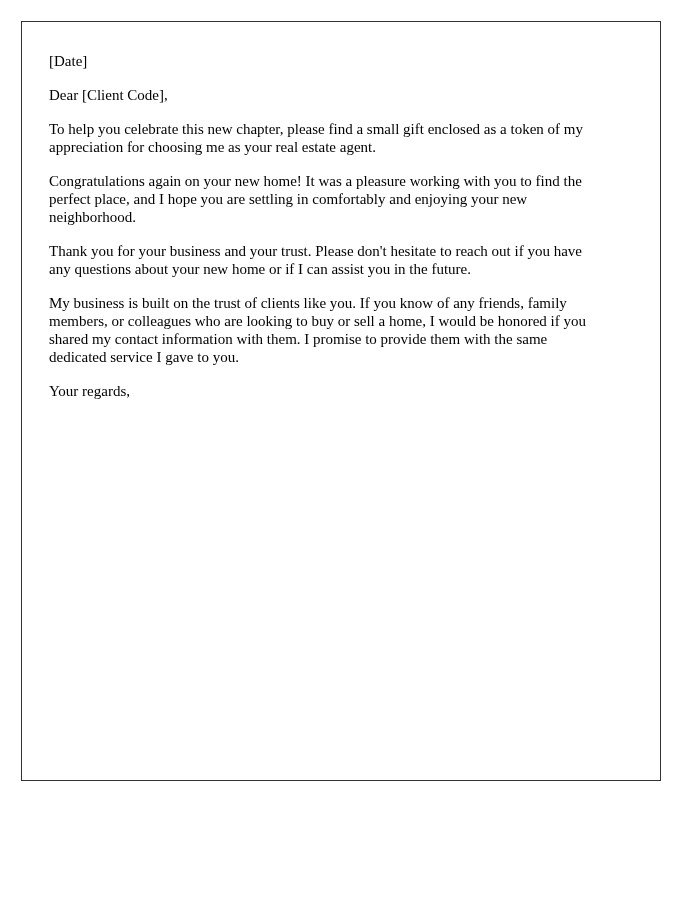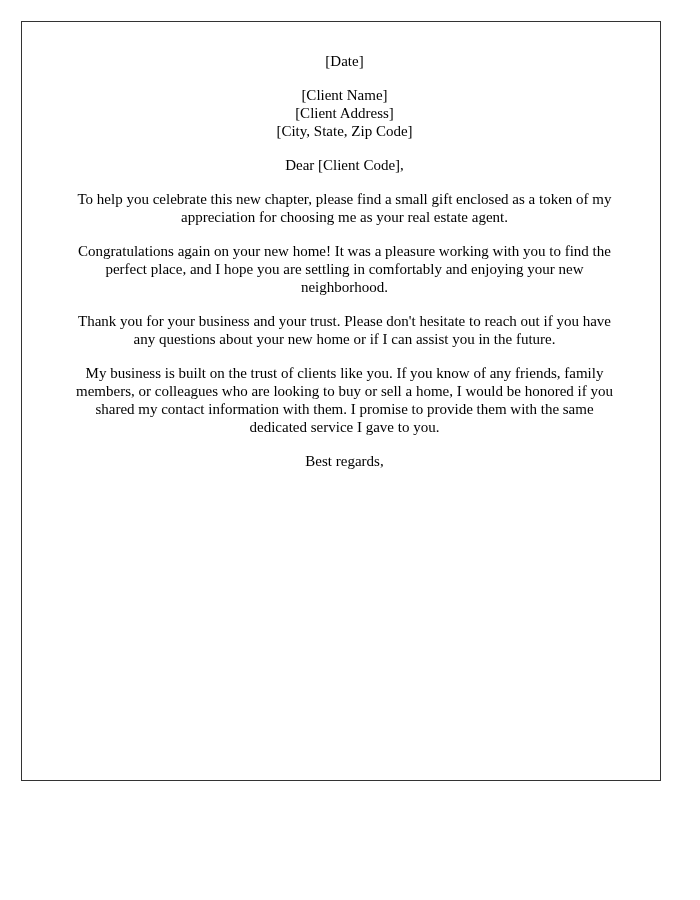--- a/index.html
+++ b/index.html
@@ -27,41 +27,39 @@
   .letter-content {
     padding: 30px 20px 0 27px;
     font-family: "Liberation Serif", "DejaVu Serif", serif;
     font-size: 15px;
     line-height: 18px;
     color: #000000;
   }
   .letter-content p {
     margin: 0 0 16px 0;
     padding: 0;
-    text-align: center;
   }
 </style>
 </head>
 <body>
 
 <div class="viewport">
   <div class="letter-frame">
     <div class="letter-content">
 
       <p>[Date]</p>
 
-      <p>[Client Name]<br>[Client Address]<br>[City, State, Zip Code]</p>
 
       <p>Dear [Client Code],</p>
 
       <div>
           <p>To help you celebrate this new chapter, please find a small gift enclosed as a token of my<br>appreciation for choosing me as your real estate agent.</p>
           <p>Congratulations again on your new home! It was a pleasure working with you to find the<br>perfect place, and I hope you are settling in comfortably and enjoying your new<br>neighborhood.</p>
           <p>Thank you for your business and your trust. Please don't hesitate to reach out if you have<br>any questions about your new home or if I can assist you in the future.</p>
           <p>My business is built on the trust of clients like you. If you know of any friends, family<br>members, or colleagues who are looking to buy or sell a home, I would be honored if you<br>shared my contact information with them. I promise to provide them with the same<br>dedicated service I gave to you.</p>
         </div>
 
-      <p>Best regards,</p>
+      <p>Your regards,</p>
 
 
     </div>
   </div>
 </div>
 
 </body></html>

